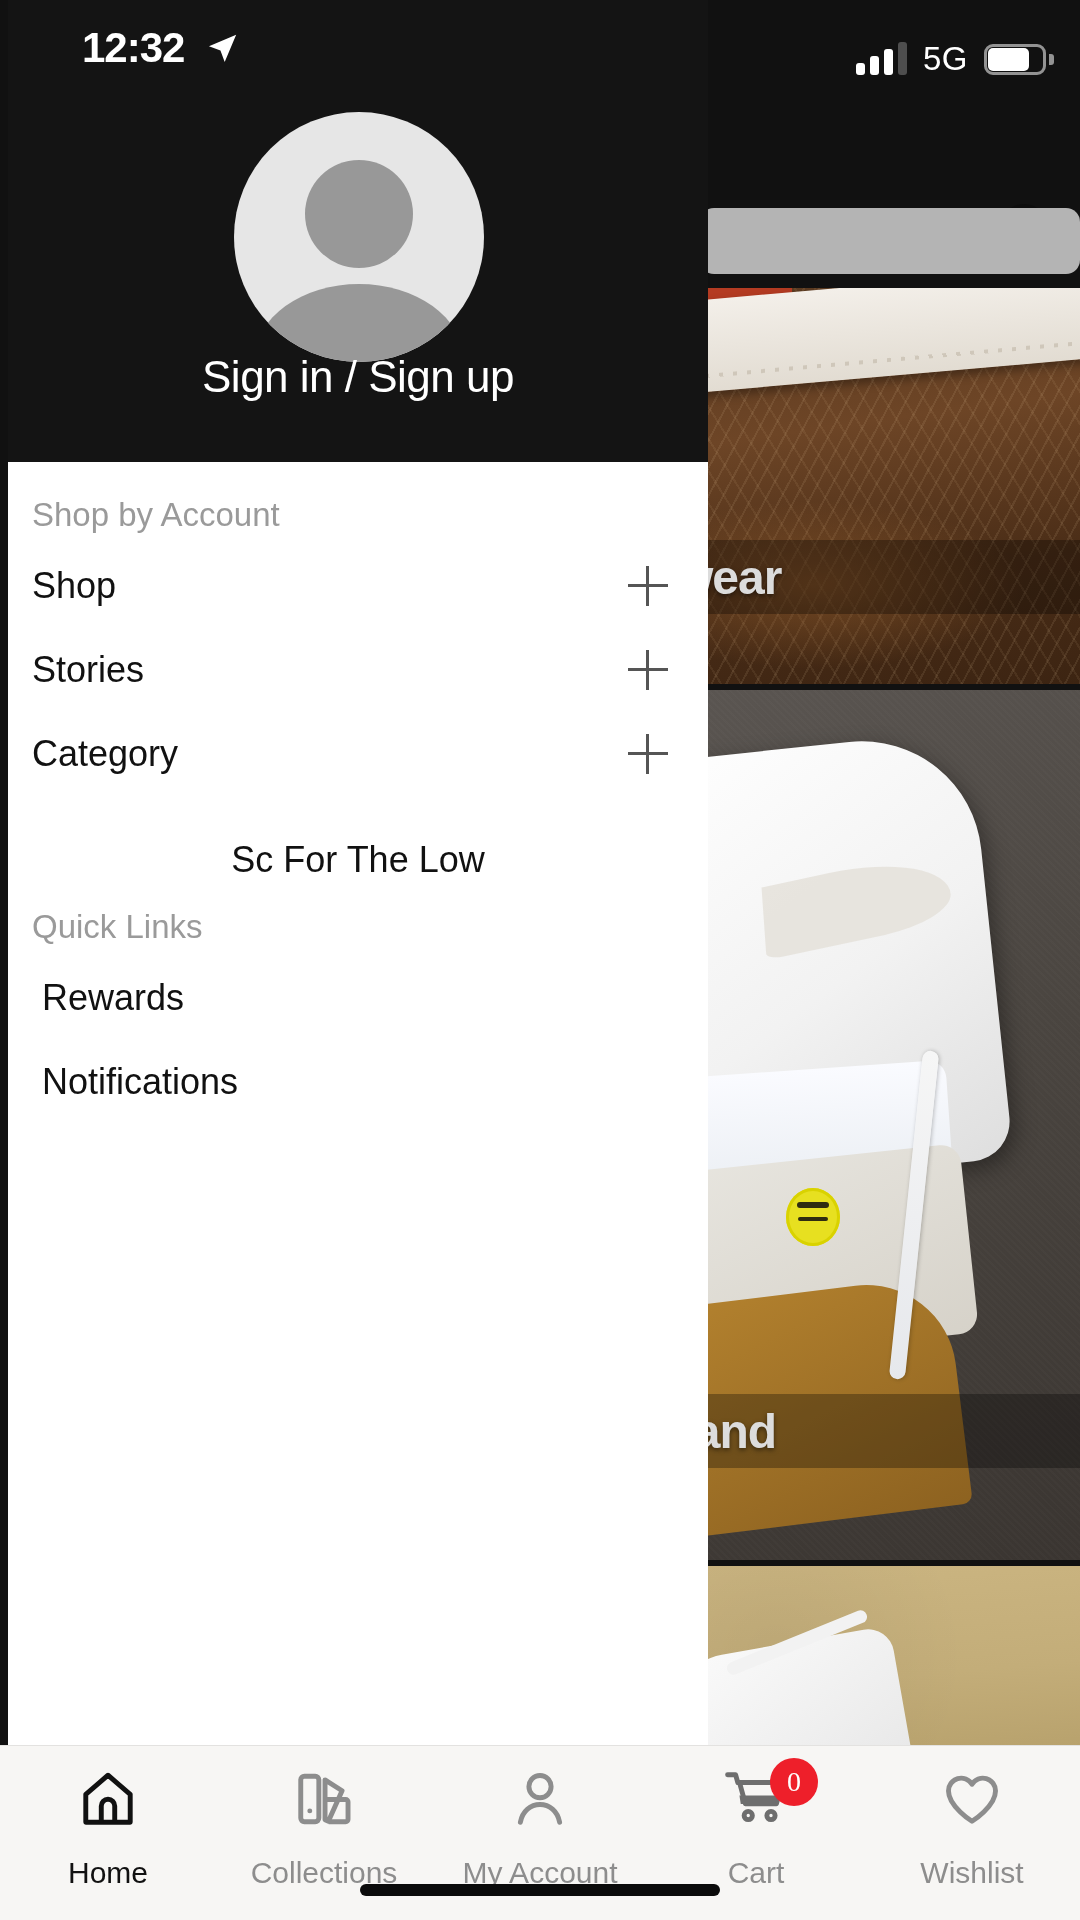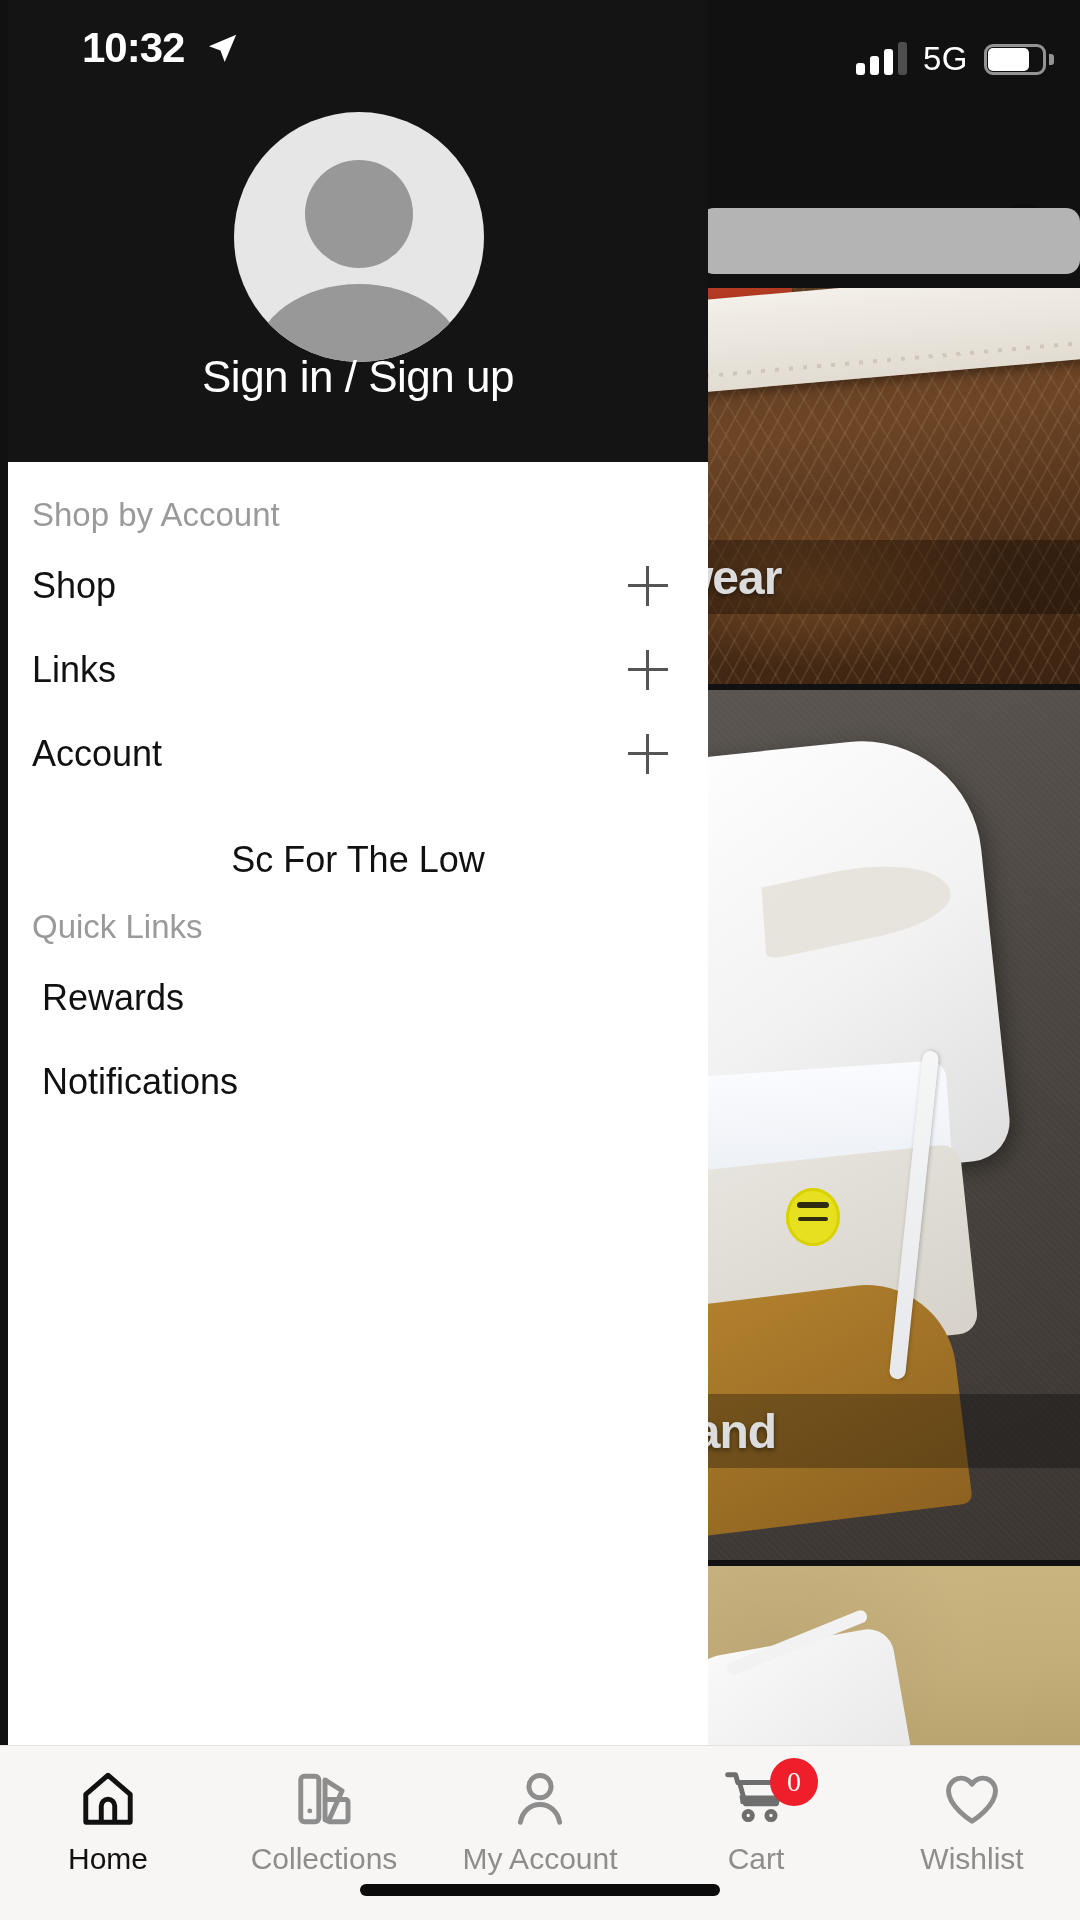--- a/index.html
+++ b/index.html
@@ -216,21 +216,21 @@
   .bottomnav {
     position:absolute; left:0; bottom:0; width:1080px; height:175px;
     background:#f7f6f4; border-top:1px solid #e3e2e0;
     display:flex; align-items:flex-start; z-index:30;
   }
   .nav-item {
     flex:1; display:flex; flex-direction:column; align-items:center;
     padding-top:22px; position:relative;
   }
   .nav-icon { width:62px; height:62px; position:relative; }
-  .nav-label { margin-top:12px; font-size:30px; color:#8d8d8d; }
+  .nav-label { margin-top:26px; font-size:30px; color:#8d8d8d; }
   .nav-item.active .nav-label { color:#111111; }
   .nav-badge {
     position:absolute; left:calc(50% + 14px); top:12px;
     min-width:48px; height:48px; padding:0 8px; border-radius:24px;
     background:#ee1f2a; color:#ffffff; font-size:28px; line-height:48px;
     text-align:center; font-family:"Liberation Serif", serif;
   }
   .homebar {
     position:absolute; left:50%; bottom:24px; margin-left:-180px;
     width:360px; height:12px; background:#0b0b0b; border-radius:6px; z-index:35;
@@ -300,26 +300,26 @@
     <div class="menu">
 
       <div class="section-label">Shop by Account</div>
 
       <div class="menu-row">
         <span class="label">Shop</span>
         <span class="plus"></span>
       </div>
 
       <div class="menu-row">
-        <span class="label">Links</span>
+        <span class="label">Stories</span>
         <span class="plus"></span>
       </div>
 
       <div class="menu-row">
-        <span class="label">Account</span>
+        <span class="label">Category</span>
         <span class="plus"></span>
       </div>
 
       <div class="menu-row-plain" style="margin-top:22px;justify-content:center;">
         <span class="label">Sc For The Low</span>
       </div>
 
       <div class="section-label" style="padding-top:6px;">Quick Links</div>
 
       <div class="menu-row-plain menu-row-indent">
@@ -327,21 +327,21 @@
       </div>
 
       <div class="menu-row-plain menu-row-indent">
         <span class="label">Notifications</span>
       </div>
 
     </div>
   </div>
 
   <div class="statusbar">
-    <div class="sb-time">10:32</div>
+    <div class="sb-time">12:32</div>
     <svg class="sb-loc" viewBox="0 0 24 24">
       <path d="M22 2L2.8 10.1l8.1 3 3 8.1z" fill="#ffffff"></path>
     </svg>
     <div class="sb-right">
       <div class="sb-bars">
         <i></i>
           <i></i>
           <i></i>
           <i></i>
       </div>

